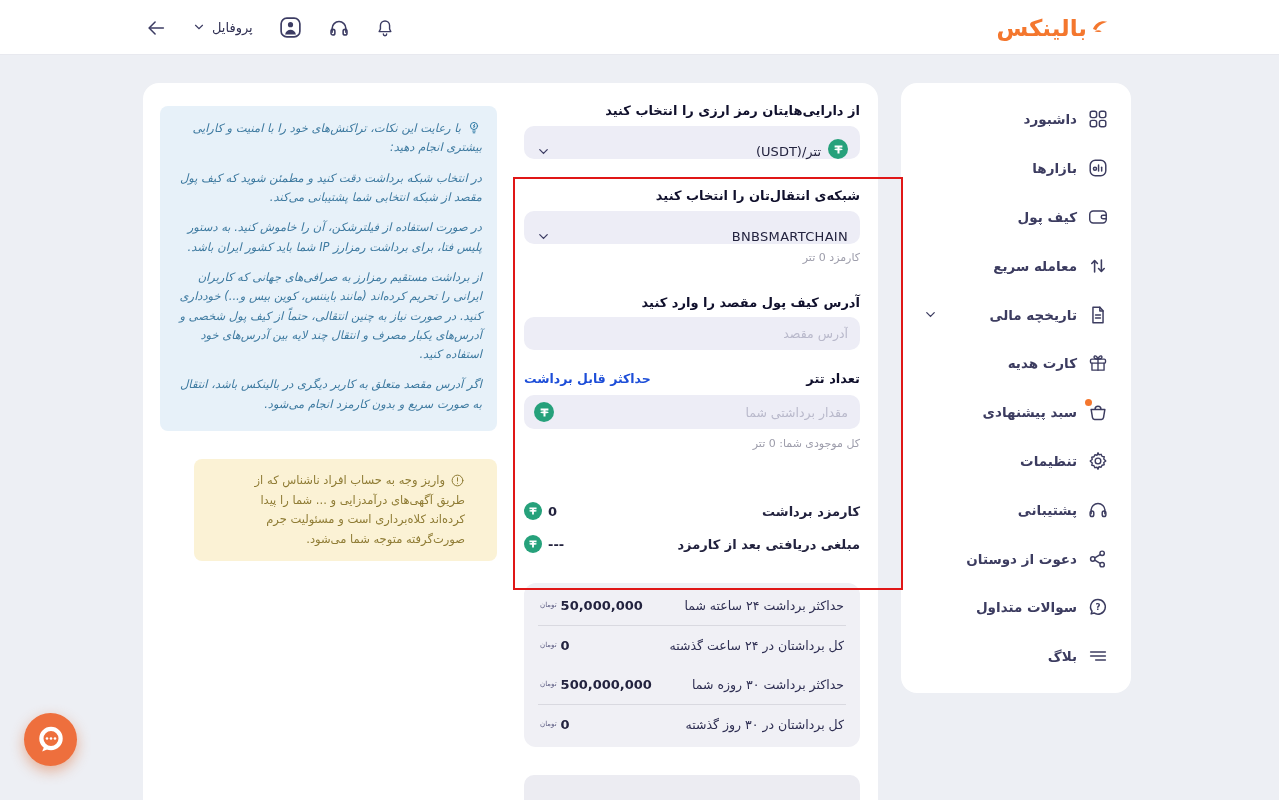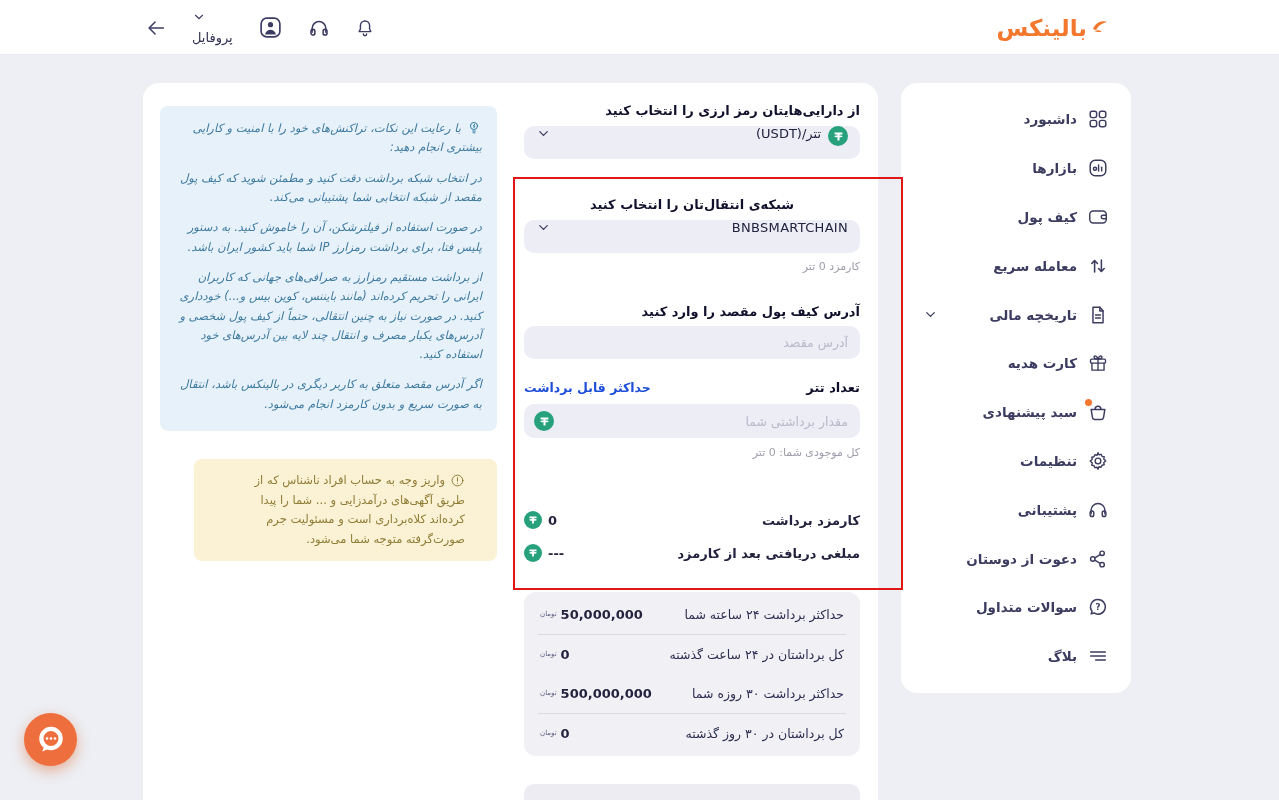--- a/index.html
+++ b/index.html
@@ -16,21 +16,21 @@
     position:absolute; top:0; left:0; width:1279px; height:55px;
     background:#ffffff; border-bottom:1px solid #e8e9ef; z-index:20;
   }
   .logo { position:absolute; right:169px; top:0; height:55px; display:flex; align-items:center; gap:4px; }
   .logo-text { font-size:23px; font-weight:700; color:#f4772e; letter-spacing:-.5px; }
   .hdr-left {
     position:absolute; left:145px; top:0; height:55px;
     display:flex; direction:ltr; align-items:center; gap:25px; color:#3c3c63;
   }
   .hdr-ic { cursor:pointer; color:#3c3c63; }
-  .profile-btn { display:flex; direction:ltr; align-items:flex-start; gap:6px; cursor:pointer;flex-direction:column; }
+  .profile-btn { display:flex; direction:ltr; align-items:flex-start; gap:6px; cursor:pointer; }
   .profile-btn .lbl { font-size:13px; color:#2f2f52; }
 
   
   .sidebar {
     position:absolute; left:901px; top:83px; width:230px; height:610px;
     background:#fff; border-radius:16px; padding:12px 0; z-index:5;
   }
   .side-item {
     height:48.8px; display:flex; align-items:center; gap:10px;
     padding:0 22px; cursor:pointer; color:#3c3c60; font-size:13.5px; font-weight:600;
@@ -56,26 +56,26 @@
   .warn-panel {
     margin-top:28px; width:303px; background:#fbf2d5; border-radius:8px;
     padding:12px 32px; color:#8f7c35; font-size:11.5px; line-height:1.7; text-align:right;
   }
 
   
   .form-col { position:absolute; left:381px; top:20px; width:336px; }
   .f-label { font-size:13px; font-weight:700; color:#10102c; text-align:right; }
   .select {
     margin-top:8px; height:33px; background:#ededf6; border-radius:10px;
-    display:flex; align-items:flex-start; padding:0 12px; gap:7px; cursor:pointer;
+    display:flex; align-items:flex-end; padding:0 12px; gap:7px; cursor:pointer;
   }
   .select .val { font-size:13px; color:#23233f; font-weight:500; }
   .select .chev { margin-right:auto; color:#3c3c63; }
   .helper { margin-top:7px; font-size:11px; color:#9d9dab; text-align:right; }
-  .mt29 { margin-top:38px;text-align:center; } .mt31 { margin-top:31px; }
+  .mt29 { margin-top:29px; } .mt31 { margin-top:31px; }
   .f-input {
     width:100%; margin-top:7px; height:33px; background:#ededf6; border:none;
     border-radius:10px; padding:0 12px; font-family:inherit; font-size:12.5px;
     color:#23233f; text-align:right; outline:none;
   }
   .f-input::placeholder { color:#b9b9cb; }
   .amount-wrap { position:relative; margin-top:9px; }
   .amount-wrap .f-input { margin-top:0; height:34px; padding-left:40px; }
   .amount-wrap .tether { position:absolute; left:10px; top:7px; }
   .dual-row { margin-top:21px; display:flex; justify-content:space-between; align-items:center; }

